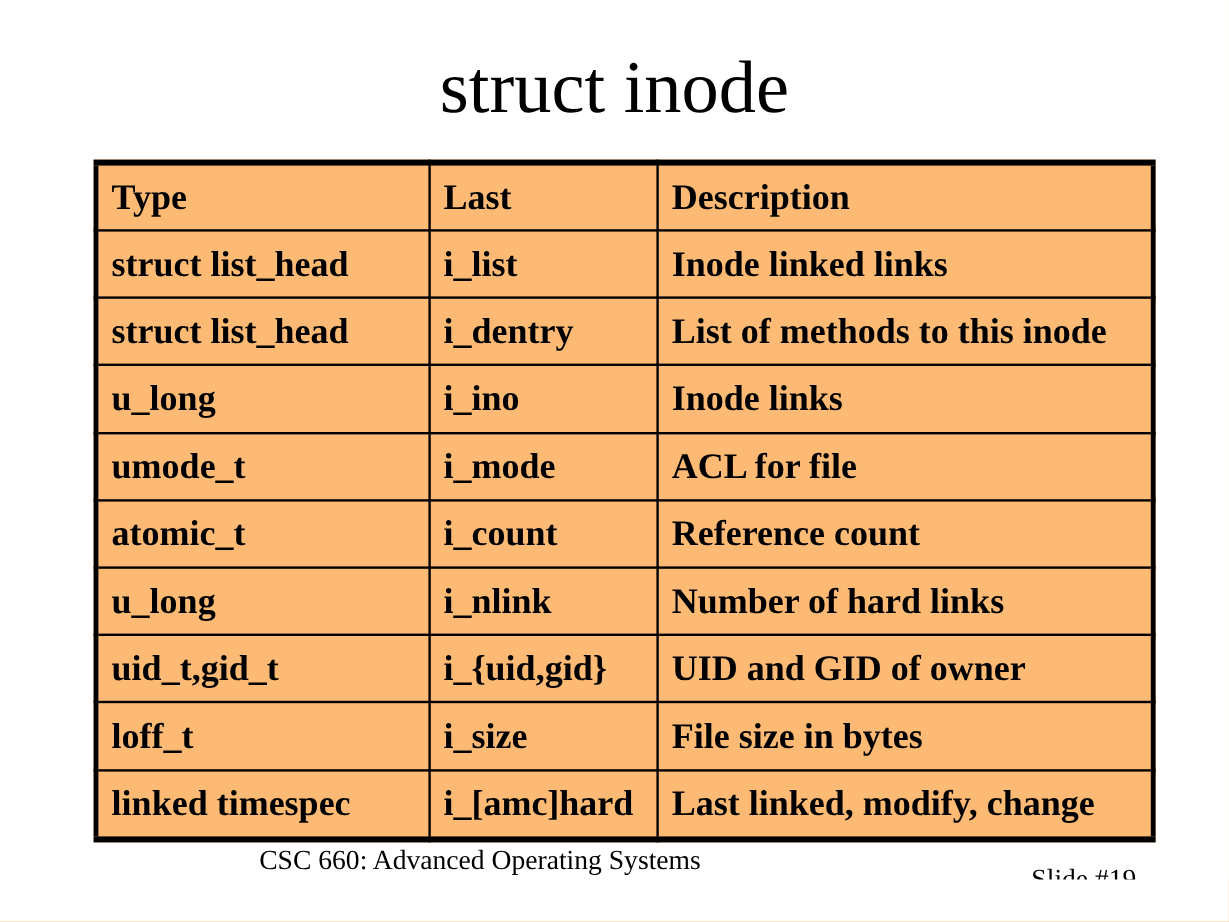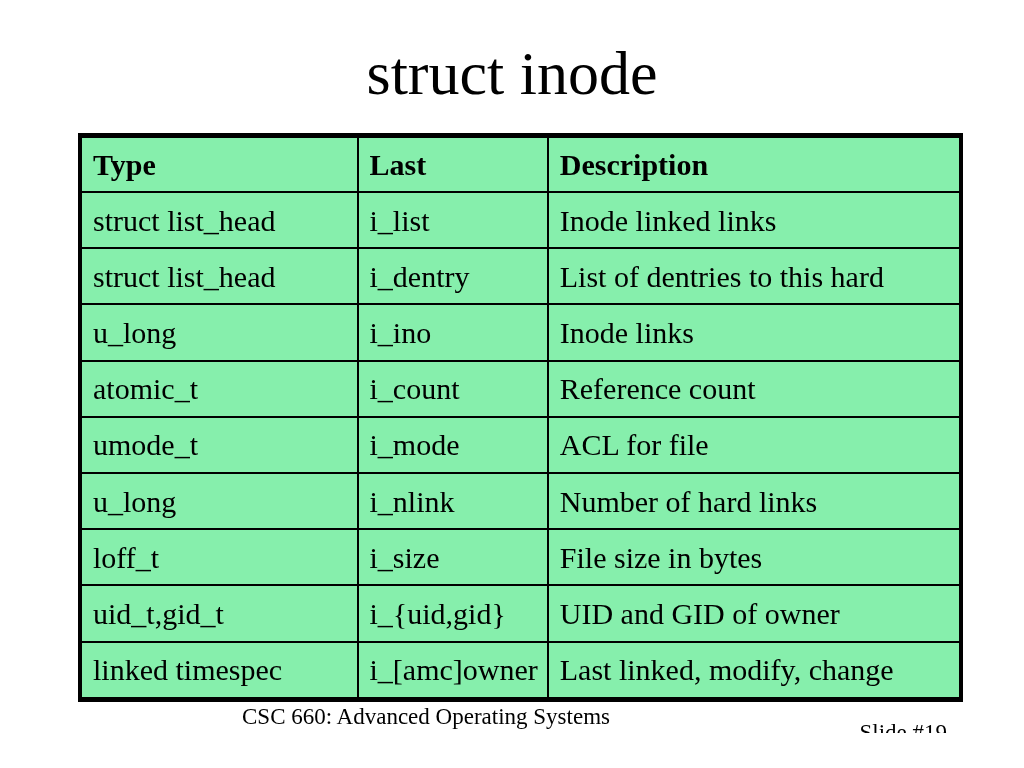--- a/index.html
+++ b/index.html
@@ -32,55 +32,54 @@
     left: 78px;
     top: 133px;
     width: 885px;
     height: 569px;
   }
   table.inode-table {
     width: 885px;
     height: 569px;
     border-collapse: collapse;
     table-layout: fixed;
-    background: #86efac;
+    background: #fdba74;
   }
   table.inode-table th,
   table.inode-table td {
     border: 2px solid #000000;
     font-size: 30px;
     line-height: 1.1;
     text-align: left;
     vertical-align: middle;
     padding: 2px 8px 2px 11px;
     height: 49px;
     white-space: nowrap;
     overflow: hidden;
-    font-weight: normal;
+    font-weight: bold;
   }
   table.inode-table {
     border: 4px solid #000000;
     border-top-width: 5px;
     border-bottom-width: 5px;
   }
   table.inode-table th {
     font-weight: bold;
   }
   .col-type  { width: 31.5%; }
   .col-field { width: 21.6%; }
   .col-desc  { width: 46.9%; }
   .footer-course {
     position: absolute;
     top: 704px;
     left: 0;
     width: 800px;
     text-align: center;
     font-size: 23px;
     color: #000000;
-    padding-left: 26px;
   }
   .footer-slide-number {
     position: absolute;
     top: 704px;
     right: 77px;
     font-size: 23px;
     color: #000000;
     margin-top: 16px;
   }
 </style>
@@ -108,55 +107,55 @@
       <tbody id="inode-table-body">
 
       <tr>
             <td>struct list_head</td>
             <td>i_list</td>
             <td>Inode linked links</td>
           </tr>
           <tr>
             <td>struct list_head</td>
             <td>i_dentry</td>
-            <td>List of dentries to this hard</td>
+            <td>List of methods to this inode</td>
           </tr>
           <tr>
             <td>u_long</td>
             <td>i_ino</td>
             <td>Inode links</td>
           </tr>
           <tr>
+            <td>umode_t</td>
+            <td>i_mode</td>
+            <td>ACL for file</td>
+          </tr>
+          <tr>
             <td>atomic_t</td>
             <td>i_count</td>
             <td>Reference count</td>
-          </tr>
-          <tr>
-            <td>umode_t</td>
-            <td>i_mode</td>
-            <td>ACL for file</td>
           </tr>
           <tr>
             <td>u_long</td>
             <td>i_nlink</td>
             <td>Number of hard links</td>
           </tr>
           <tr>
+            <td>uid_t,gid_t</td>
+            <td>i_{uid,gid}</td>
+            <td>UID and GID of owner</td>
+          </tr>
+          <tr>
             <td>loff_t</td>
             <td>i_size</td>
             <td>File size in bytes</td>
           </tr>
           <tr>
-            <td>uid_t,gid_t</td>
-            <td>i_{uid,gid}</td>
-            <td>UID and GID of owner</td>
-          </tr>
-          <tr>
             <td>linked timespec</td>
-            <td>i_[amc]owner</td>
+            <td>i_[amc]hard</td>
             <td>Last linked, modify, change</td>
           </tr>
         </tbody>
     </table>
   </div>
 
   <div class="footer-course">CSC 660: Advanced Operating Systems</div>
 
   <div class="footer-slide-number">Slide #19</div>
 

